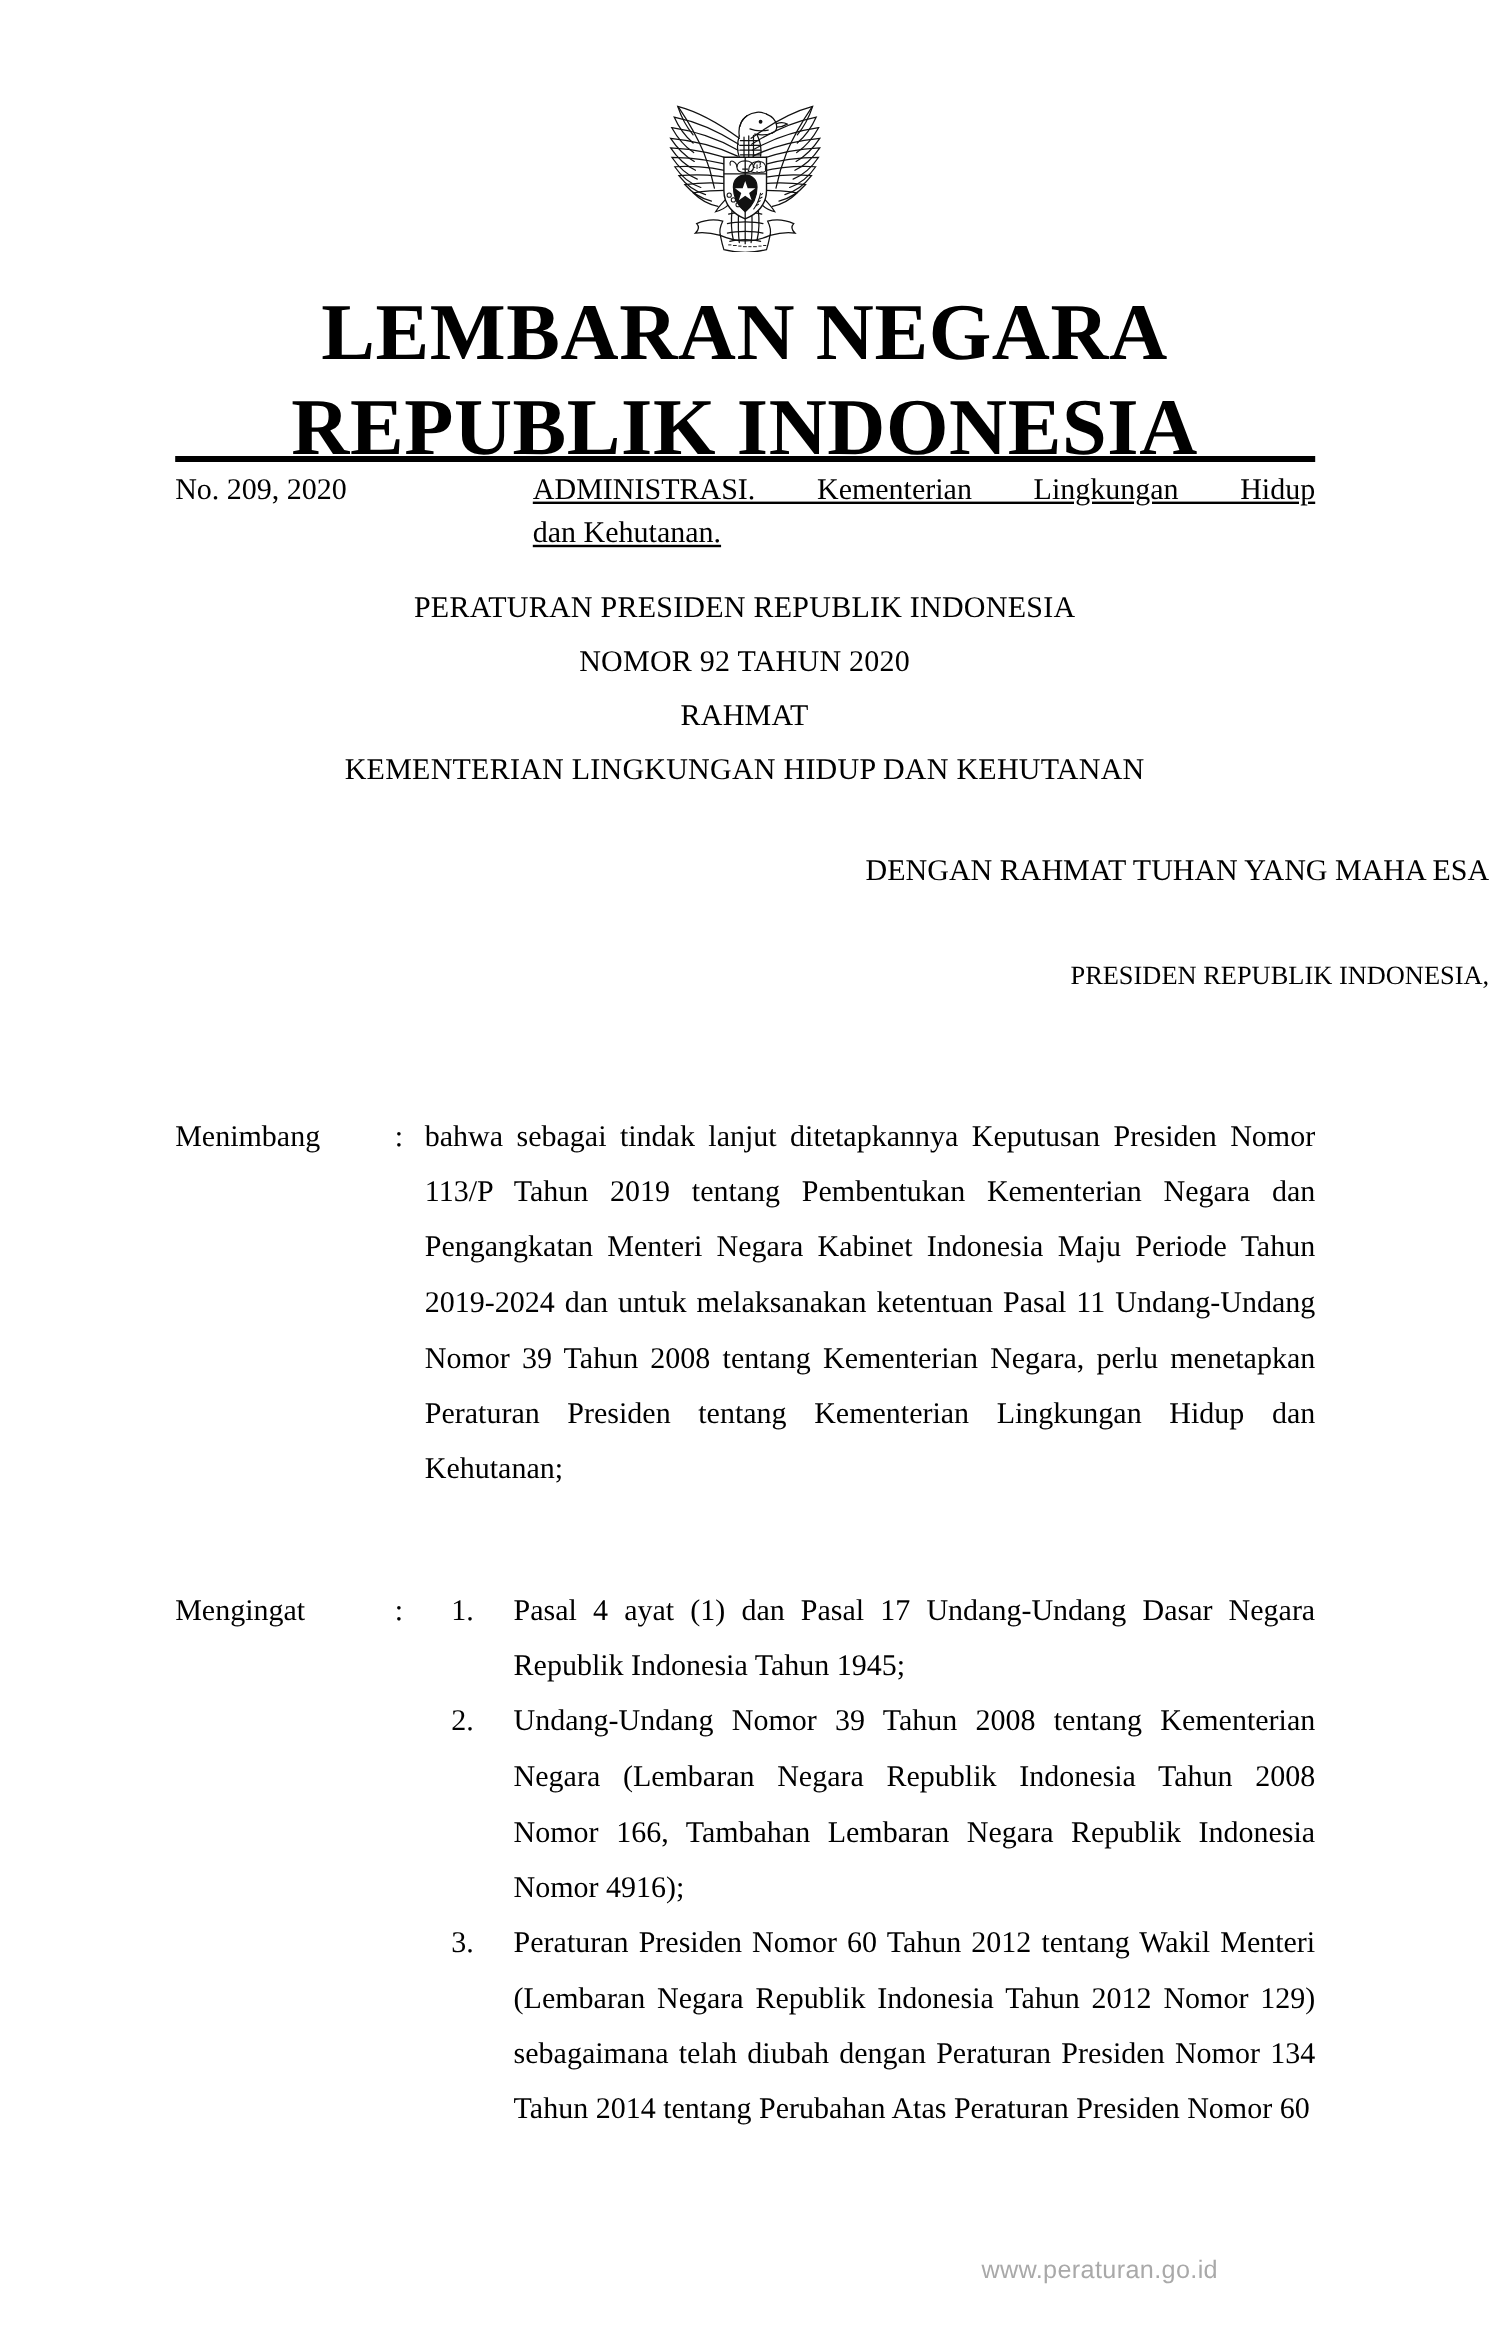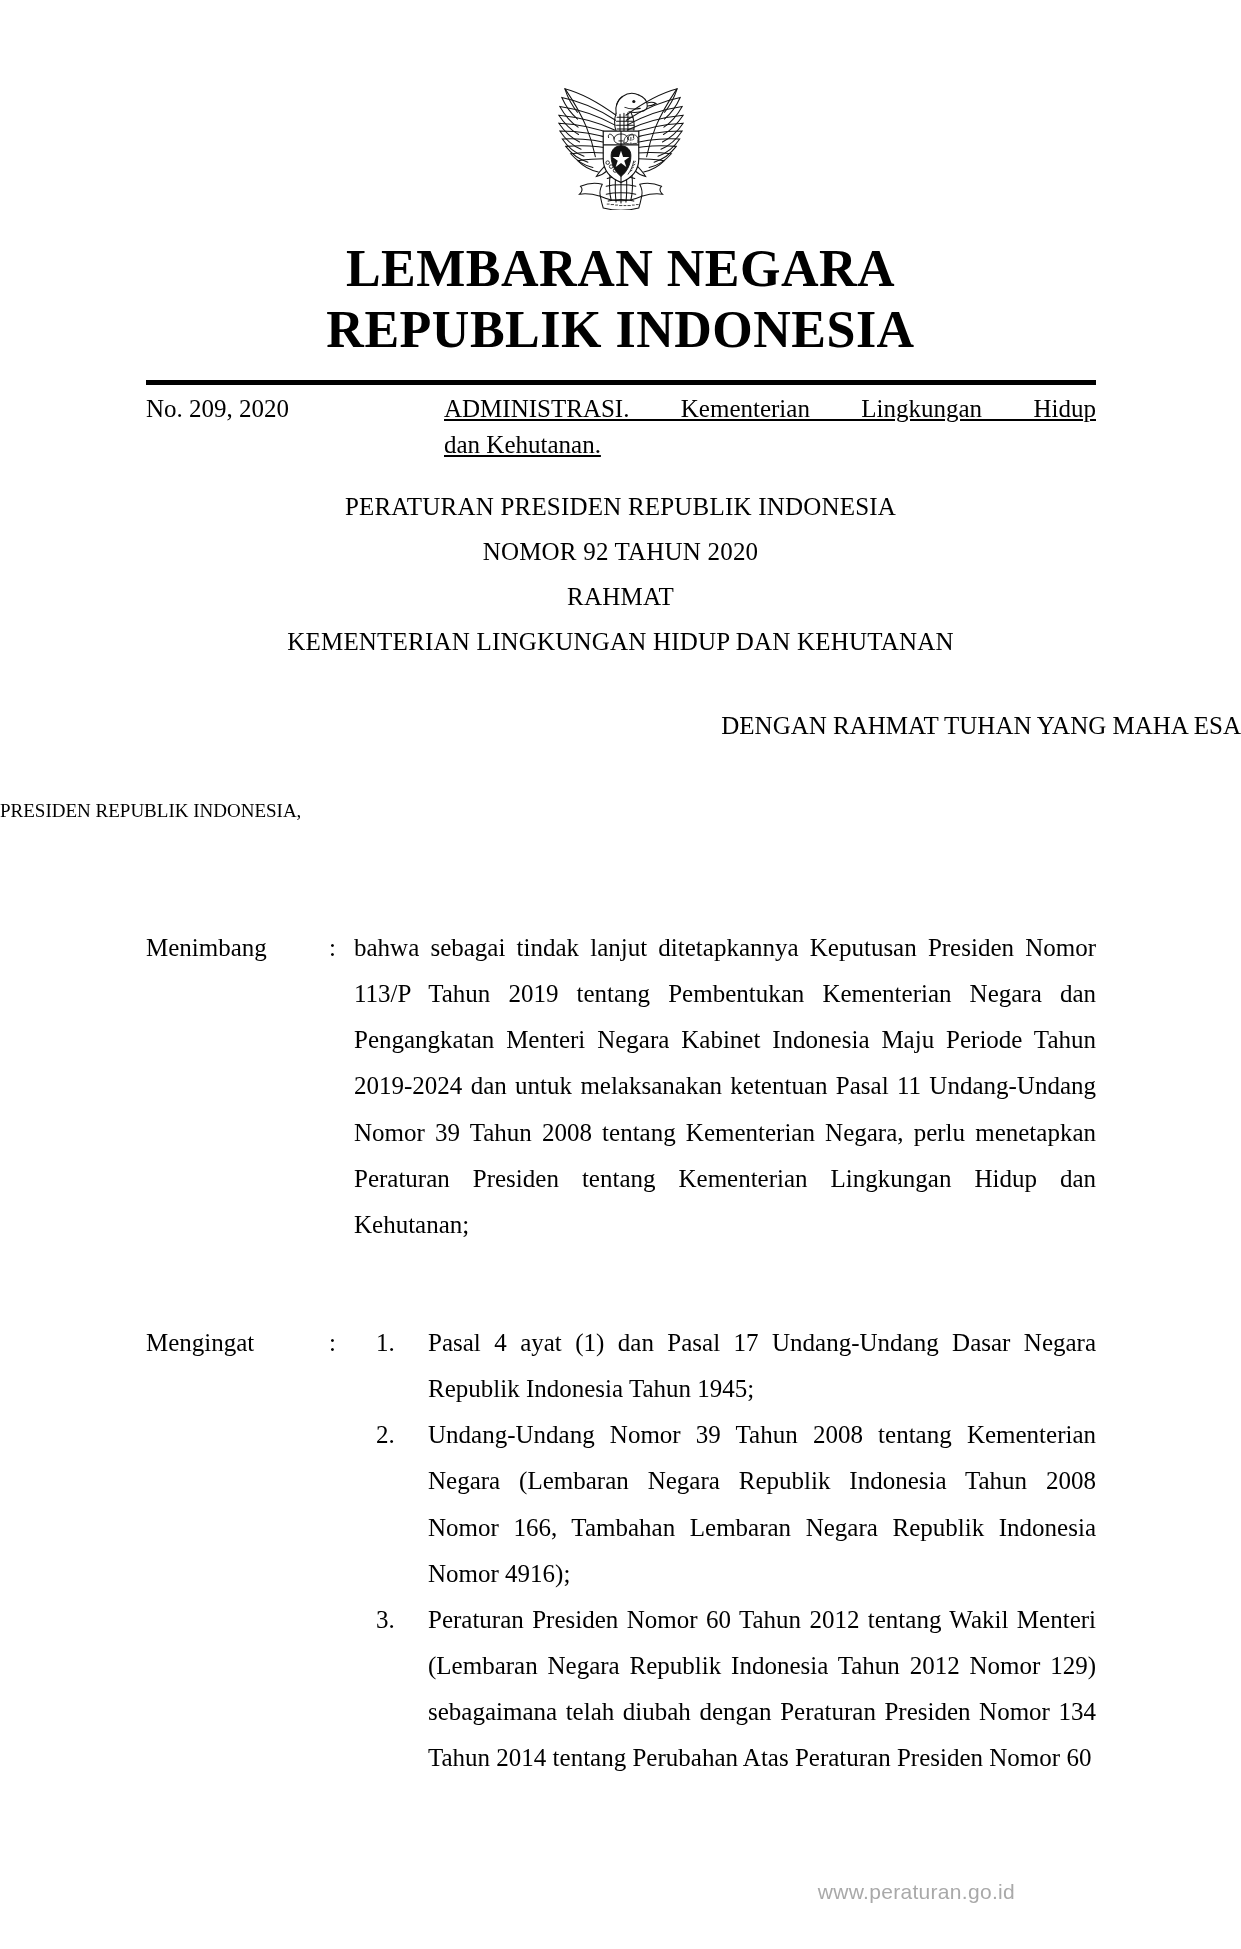--- a/index.html
+++ b/index.html
@@ -43,21 +43,21 @@
   .masthead {
     position: absolute;
     left: 0;
     top: 238px;
     width: 1241px;
     text-align: center;
   }
   .masthead .line {
     font-family: "Liberation Serif", "DejaVu Serif", serif;
     font-weight: bold;
-    font-size: 52px;
+    font-size: 67px;
     letter-spacing: 0.5px;
     line-height: 1.18;
     white-space: nowrap;
   }
 
   
   .head-rule {
     position: absolute;
     left: 146px;
     top: 380px;
@@ -120,22 +120,22 @@
     top: 712px;
     width: 1241px;
     text-align: right;
     font-size: 25px;
   }
   .presiden {
     position: absolute;
     left: 0;
     top: 800px;
     width: 1241px;
-    text-align: left;
-    font-size: 19px;
+    text-align: right;
+    font-size: 22px;
   }
 
   
   .clause {
     position: absolute;
     left: 146px;
     width: 950px;
     font-size: 25px;
     line-height: 1.845;
   }

